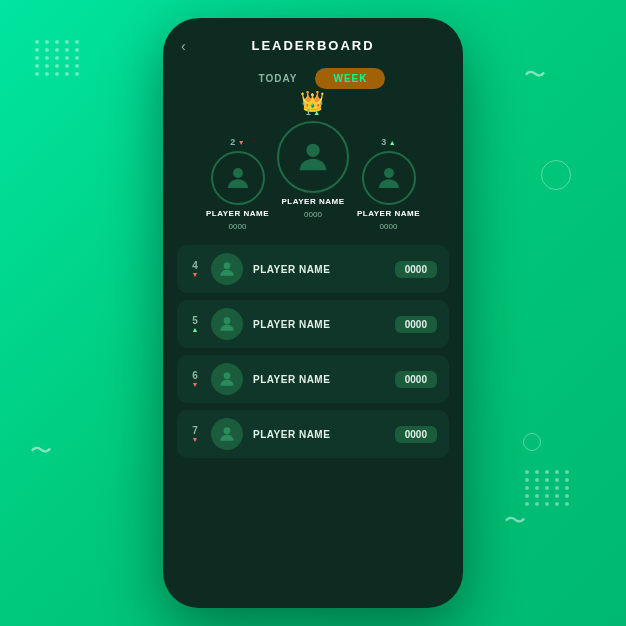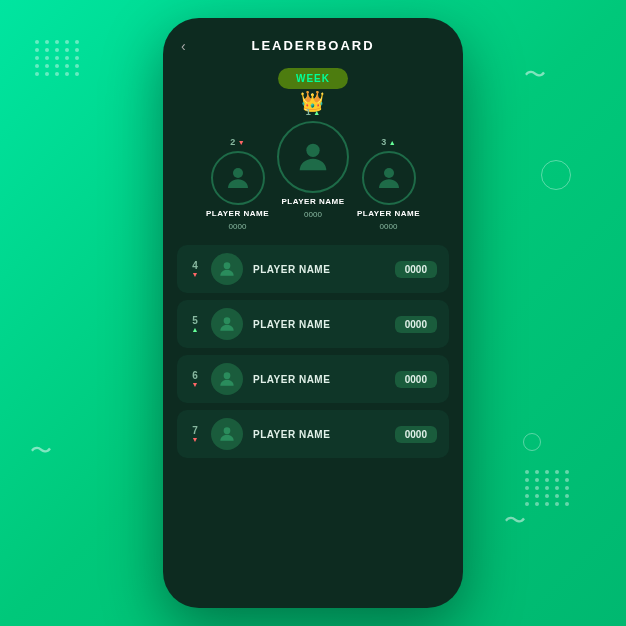--- a/index.html
+++ b/index.html
@@ -90,21 +90,21 @@
       padding: 5px 18px;
       color: #88b8a0;
       font-size: 10px;
       font-weight: 600;
       letter-spacing: 1px;
       cursor: pointer;
       border-radius: 20px;
       text-transform: uppercase;
     }
     .tab.active {
-      background: #4d7c0f;
+      background: #a16207;
       color: #00ff99;
     }
 
     
     .podium {
       display: flex;
       align-items: flex-end;
       justify-content: center;
       padding: 10px 10px 0;
       gap: 8px;
@@ -305,20 +305,21 @@
 <div class="bg-circle bc2"></div>
 
 <div class="phone">
 
   <div class="header">
     <span class="back-arrow">‹</span>
     <span class="header-title">LEADERBOARD</span>
   </div>
 
   <div class="tab-bar">
+    <div class="tab">TODAY</div>
     <div class="tab active">WEEK</div>
   </div>
 
   <div class="podium">
 
     <div class="podium-player second-place">
       <div class="rank-badge">
         <span>2</span>
         <span class="rank-arrow-down">▼</span>
       </div>

